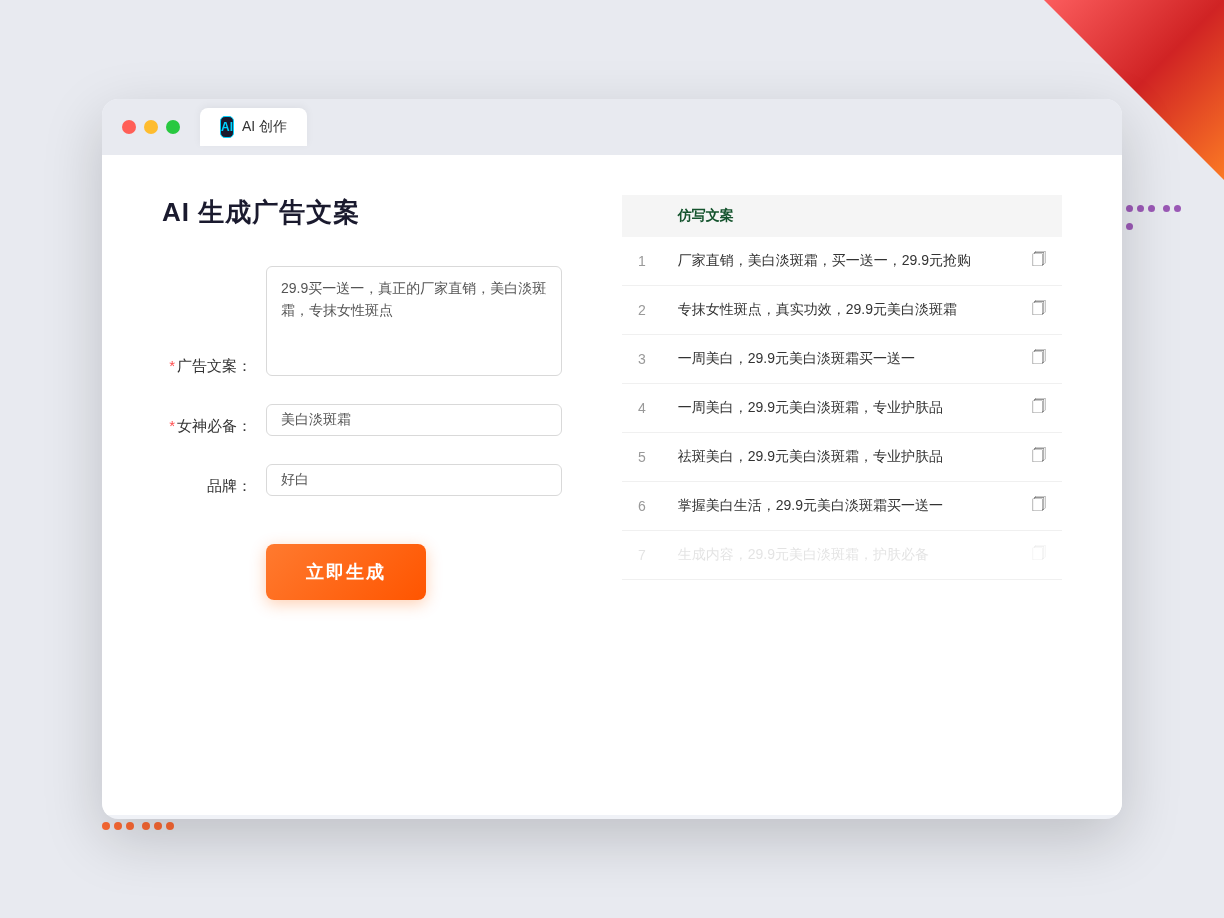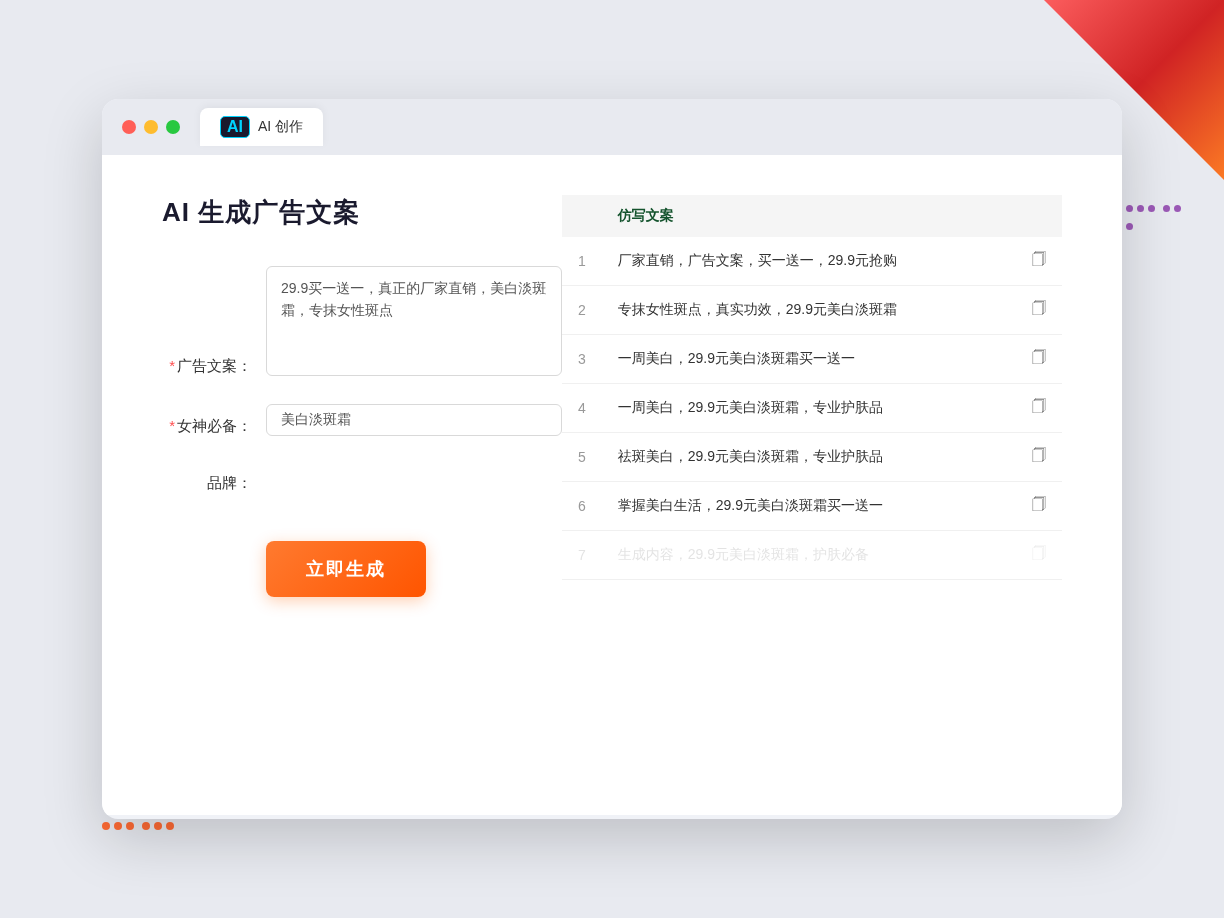--- a/index.html
+++ b/index.html
@@ -93,37 +93,37 @@
       gap: 8px;
       font-size: 14px;
       color: #333;
       font-weight: 500;
       background: #ffffff;
       box-shadow: 0 -2px 8px rgba(0,0,0,0.05);
     }
 
     
     .ai-icon-tab {
-      width: 30px; height: 22px;
+      width: 14px; height: 22px;
       background: #1a1a2e;
       border-radius: 5px;
       display: flex;
       align-items: center;
-      justify-content: center;
-      font-size: 16px;
+      font-size: 12px;
       color: #00d4ff;
       font-weight: bold;
       border: 1.5px solid #00d4ff;
     }
 
     
     .main-content {
       background: #ffffff;
       padding: 40px 60px;
       display: flex;
+      gap: 60px;
       min-height: 660px;
     }
 
     
     .left-panel {
       flex: 0 0 400px;
     }
     .page-title {
       font-size: 26px;
       font-weight: 700;
@@ -317,40 +317,41 @@
       <div class="form-row">
         <label class="form-label">
           <span class="required-star">*</span><span>女神必备：</span>
         </label>
         <input type="text" class="form-input" value="美白淡斑霜" style="">
       </div>
 
       
       <div class="form-row">
         <label class="form-label">品牌：</label>
+        <input type="text" class="form-input" value="好白" style="">
       </div>
 
       
       <button class="generate-btn">立即生成</button>
     </div>
 
     <div class="right-panel">
 
       <table class="results-table">
         <thead>
           <tr>
             <th></th>
             <th>仿写文案</th>
             <th></th>
           </tr>
         </thead>
         <tbody id="results-body">
         <tr>
               <td class="row-num">1</td>
-              <td class="row-text">厂家直销，广告文案，买一送一，29.9元抢购</td>
+              <td class="row-text">厂家直销，美白淡斑霜，买一送一，29.9元抢购</td>
               <td class="copy-icon">🗍</td>
             </tr>
             <tr>
               <td class="row-num">2</td>
               <td class="row-text">专抹女性斑点，真实功效，29.9元美白淡斑霜</td>
               <td class="copy-icon">🗍</td>
             </tr>
             <tr>
               <td class="row-num">3</td>
               <td class="row-text">一周美白，29.9元美白淡斑霜买一送一</td>

